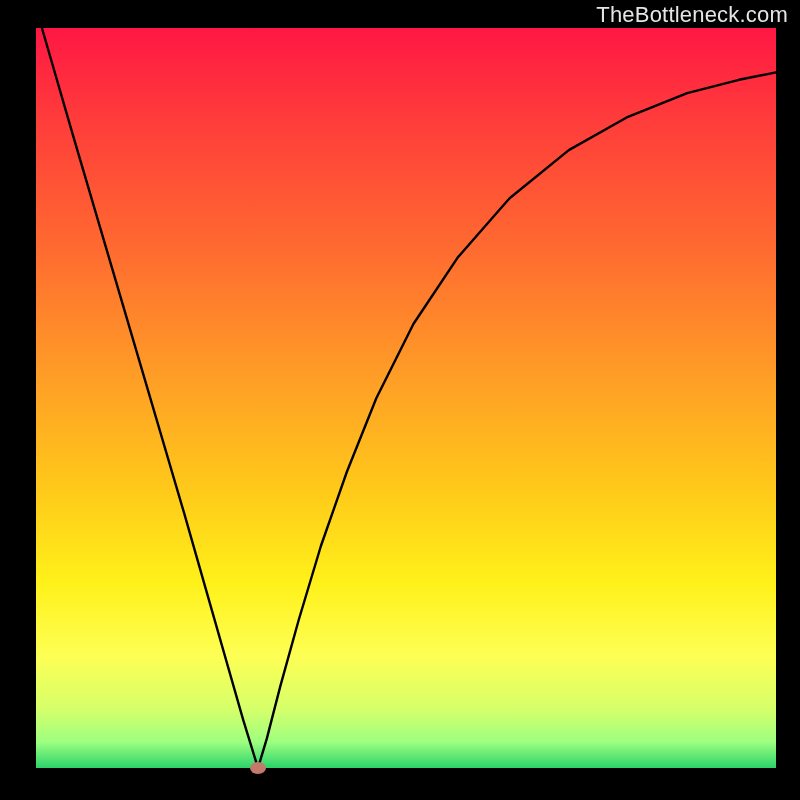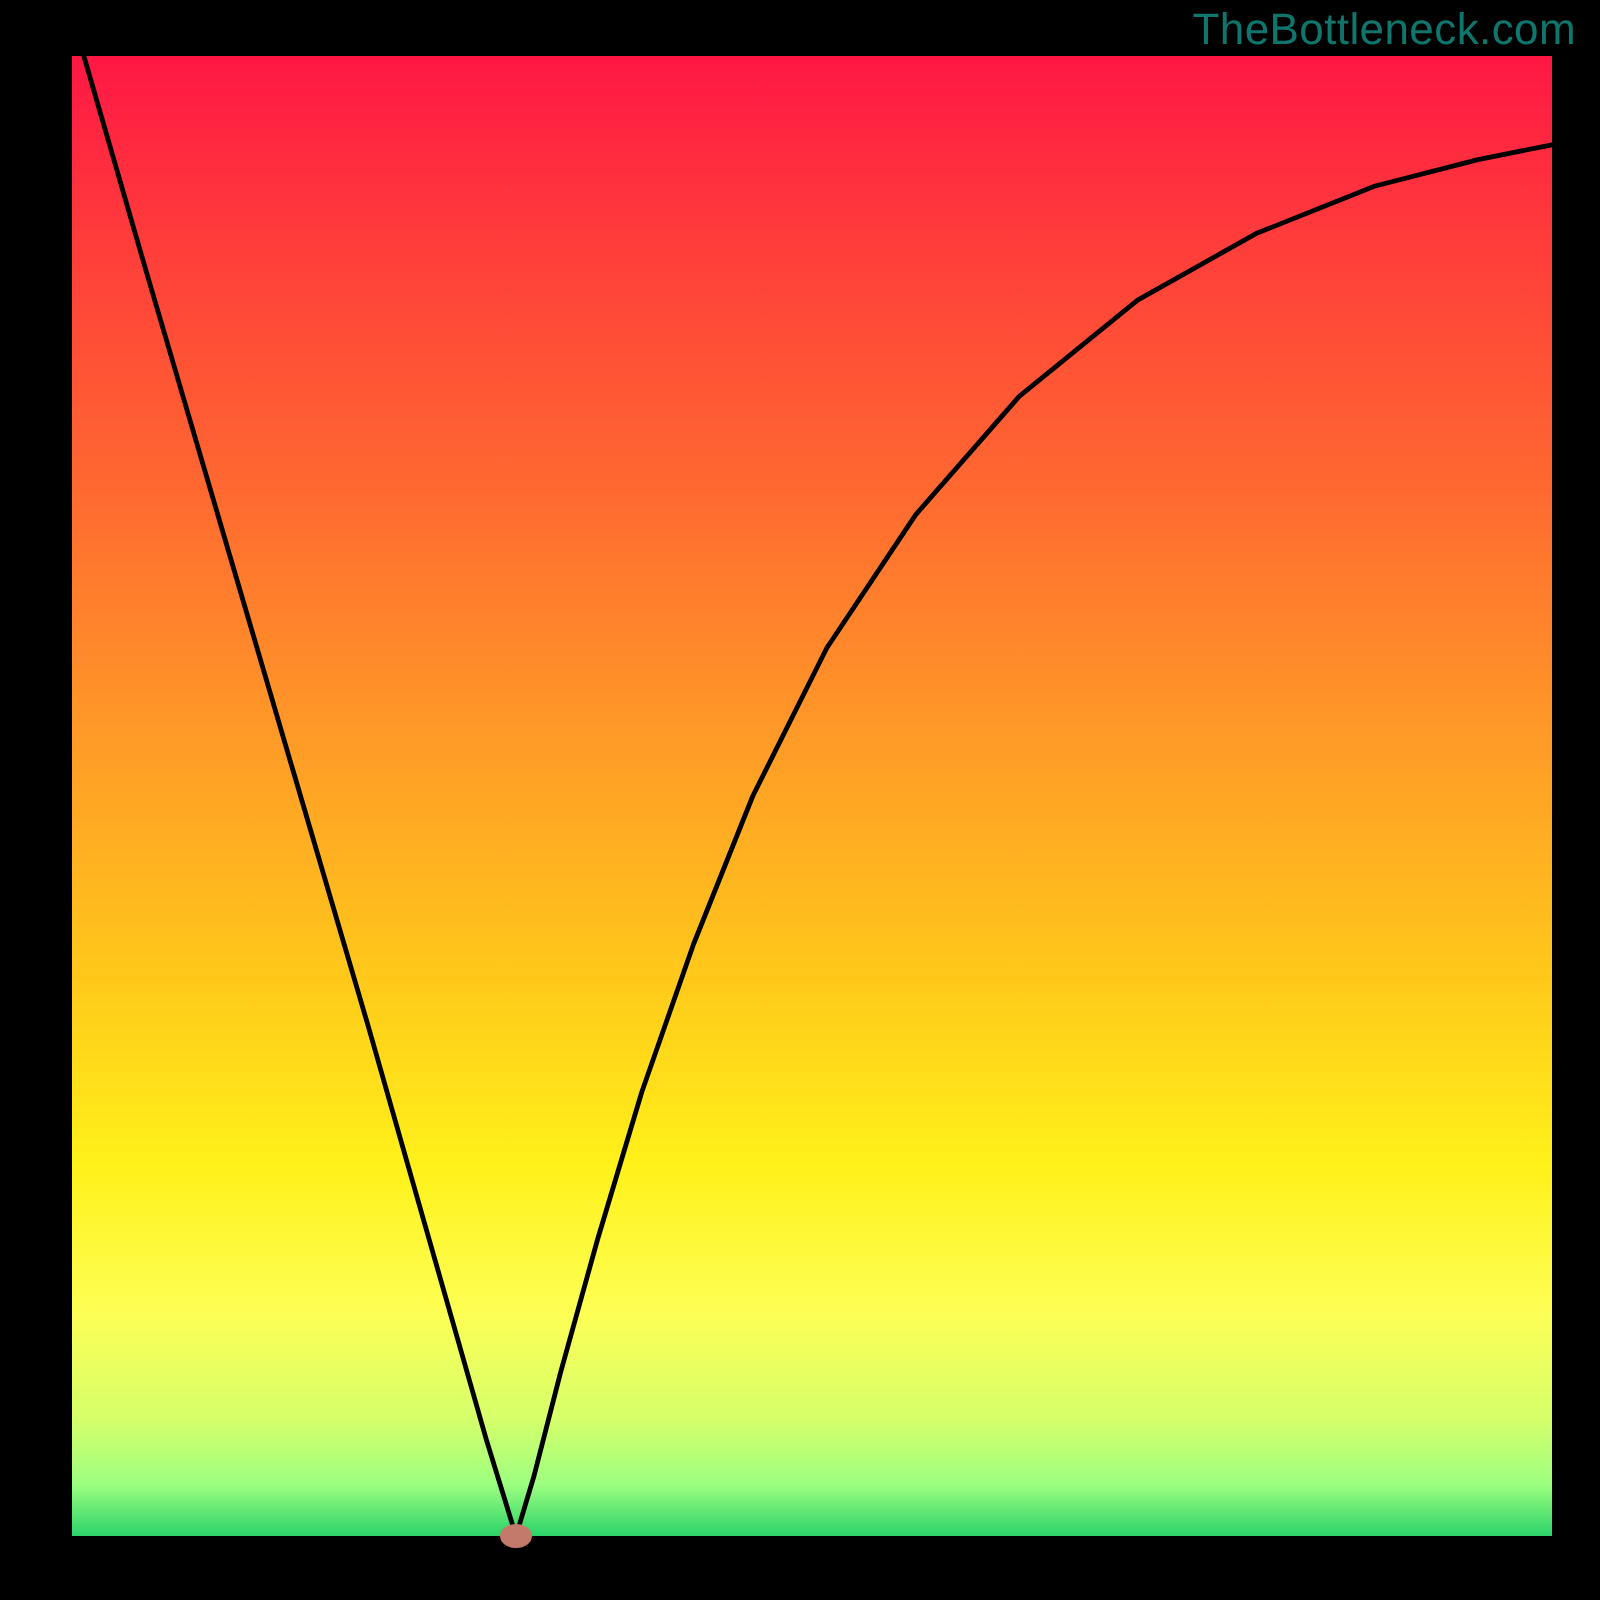--- a/index.html
+++ b/index.html
@@ -14,21 +14,21 @@
   .outer {
     width: 800px;
     height: 800px;
     background: #000;
     position: relative;
   }
   .watermark {
     position: absolute;
     top: 2px;
     right: 12px;
-    color: #0f766e;
+    color: #e5e5e5;
     font-size: 22px;
     font-weight: 500;
     letter-spacing: 0.2px;
   }
   svg {
     display: block;
   }
 </style>
 </head>
 <body>

